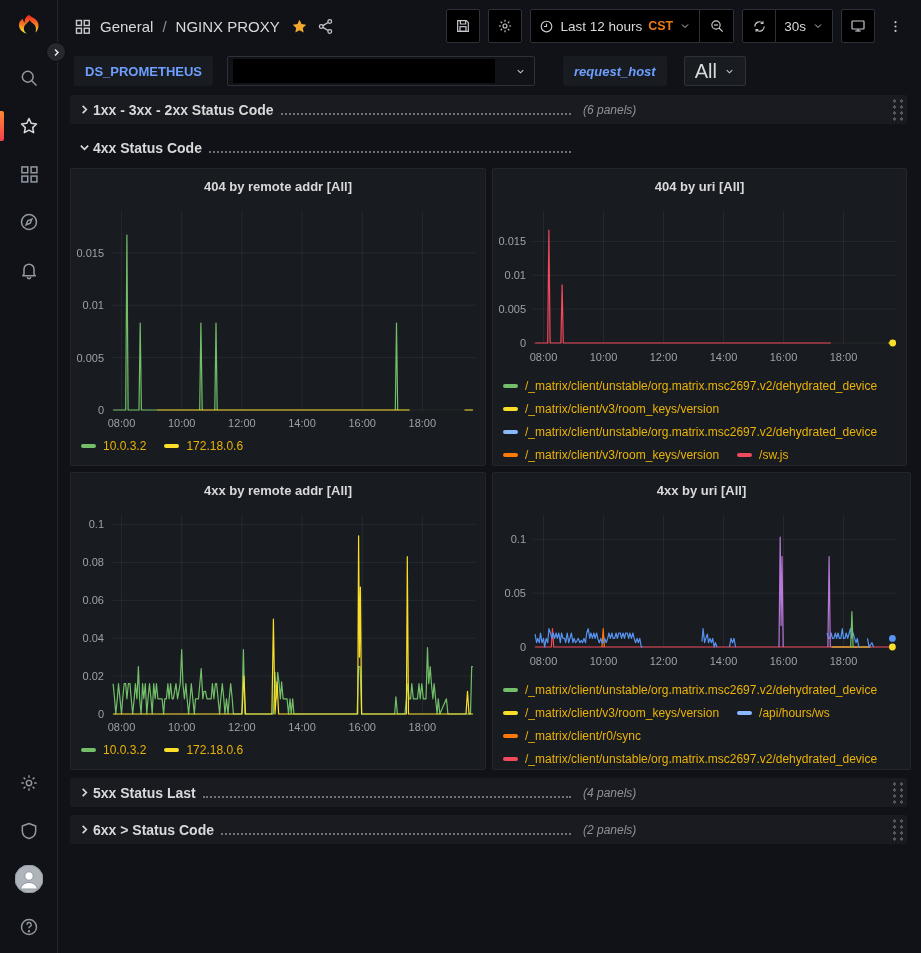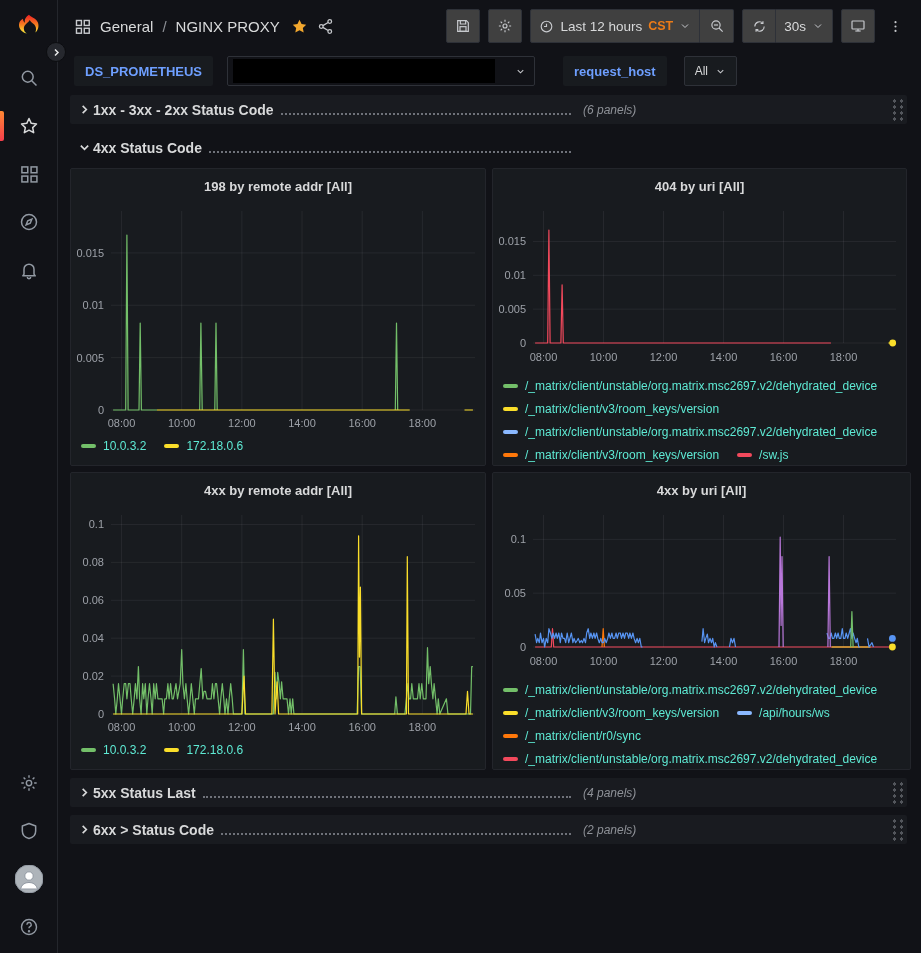--- a/index.html
+++ b/index.html
@@ -28,40 +28,40 @@
     z-index:9; cursor:pointer; }
 
   
   .header { position:absolute; left:58px; top:0; right:0; height:52px;
     display:flex; align-items:center; justify-content:space-between; padding:0 14px 0 16px; }
   .crumbs { display:flex; align-items:center; gap:9px; }
   .crumb-text { font-size:15px; color:#d8d9da; cursor:pointer; }
   .crumb-sep { color:#8e9197; font-size:15px; }
   .tools { display:flex; align-items:center; gap:8px; }
   .tbtn { height:30px; min-width:34px; padding:16px 8px; display:flex; align-items:center; justify-content:center;
-    background:#404040; border:1px solid #2e3138; border-radius:2px; color:#c7c9cd; cursor:pointer; gap:6px; }
+    background:#000000; border:1px solid #2e3138; border-radius:2px; color:#c7c9cd; cursor:pointer; gap:6px; }
   .tbtn.noborder { background:transparent; border:none; min-width:24px; padding:0 4px; }
   .tgroup { display:flex; align-items:stretch; }
   .tgroup .tbtn { border-radius:0; }
   .tgroup .tbtn:first-child { border-radius:2px 0 0 2px; }
   .tgroup .tbtn:last-child { border-radius:0 2px 2px 0; border-left:none; }
   .time-label { font-size:13.5px; color:#d8d9da; white-space:nowrap; }
   .tz { font-size:12.5px; font-weight:700; color:#eb7b18; }
   .interval { font-size:13.5px; color:#d8d9da; }
 
   
   .vars { position:absolute; left:58px; top:52px; right:0; height:38px;
     display:flex; align-items:center; gap:14px; padding:0 0 0 16px; }
   .var-label { height:30px; display:flex; align-items:center; padding:0 11px;
     background:#181b1f; color:#6e9fff; font-size:13px; font-weight:600; border-radius:2px; cursor:pointer; }
   .var-input { height:30px; width:308px; background:#111217; border:1px solid #2e3138; border-radius:2px;
     display:flex; align-items:center; justify-content:space-between; padding:0 8px 0 5px; cursor:pointer; }
   .redacted { width:262px; height:24px; background:#000; }
   .var-select { height:30px; margin-left:3px; background:#181b1f; border:1px solid #2e3138; border-radius:2px;
-    display:flex; align-items:center; gap:7px; padding:0 10px; color:#d8d9da; font-size:12px; cursor:pointer; }
+    display:flex; align-items:center; gap:7px; padding:0 10px; color:#d8d9da; font-size:20px; cursor:pointer; }
 
   
   .dash { position:absolute; left:70px; top:95px; width:837px; height:858px; }
   .dash-row { position:absolute; left:0; width:837px; height:29px; display:flex; align-items:center;
     padding-left:5px; cursor:pointer; }
   .dash-row.collapsed { background:#191b20; border-radius:2px; }
   .chev { width:18px; display:flex; justify-content:center; color:#d8d9da; }
   .chev svg { stroke:#d8d9da; }
   .chev.down svg { transform:rotate(90deg); }
   .row-lead { display:flex; align-items:center; width:482px; }
@@ -73,21 +73,21 @@
     background-size:7px 6px; cursor:grab; }
 
   
   .panel { position:absolute; width:416px; height:298px; background:#181b1f;
     border:1px solid #23252b; border-radius:2px; overflow:hidden; }
   .panel-title { height:34px; display:flex; align-items:center; justify-content:center;
     font-size:13px; font-weight:700; color:#d8d9da; cursor:pointer; }
   .plot { margin-left:6px; }
   .legend { padding:4px 0 0 10px; }
   .lrow { display:flex; align-items:center; gap:18px; margin-bottom:9px; white-space:nowrap; overflow:hidden; }
-  .litem { display:flex; align-items:center; font-size:12px; color:#5eead4; cursor:pointer; }
+  .litem { display:flex; align-items:center; font-size:12px; color:#eab308; cursor:pointer; }
   .lswatch { width:15px; height:4px; border-radius:2px; margin-right:7px; flex:0 0 auto; }
   .tick-label { font-size:11px; fill:#9da1a8; }
 </style>
 </head>
 <body>
 
 <nav class="sidebar">
   <div class="logo">
     <svg width="30" height="30" viewBox="0 0 32 32">
       <defs>
@@ -265,21 +265,21 @@
 </header>
 
 <div class="vars">
   <span class="var-label">DS_PROMETHEUS</span>
   <span class="var-input">
     <span class="redacted"></span>
     <svg width="11" height="11" viewBox="0 0 24 24" fill="none" stroke="#c7c9cd" stroke-width="2.2">
         <path d="M6 9l6 6 6-6"></path>
       </svg>
   </span>
-  <span class="var-label" style="margin-left:14px;">request_host</span>
+  <span class="var-label" style="margin-left:14px;font-style:italic;">request_host</span>
   <span class="var-select">
     <span>All</span>
     <svg width="11" height="11" viewBox="0 0 24 24" fill="none" stroke="#c7c9cd" stroke-width="2.2">
         <path d="M6 9l6 6 6-6"></path>
       </svg>
   </span>
 </div>
 
 <div class="dash">
 
@@ -304,21 +304,21 @@
         </svg>
     </span>
     <span class="row-lead">
         <span class="row-title">4xx Status Code</span>
         <span class="row-dots"></span>
       </span>
     <span class="row-count"></span>
   </div>
 
   <div class="panel tall" style="top:73px;left:0">
-    <div class="panel-title">198 by remote addr [All]</div>
+    <div class="panel-title">404 by remote addr [All]</div>
     <svg class="plot" width="404" height="232">
         <line x1="34" x2="398" y1="207" y2="207" stroke="rgba(204,204,220,0.08)" stroke-width="1"></line>
         <text x="27" y="211" text-anchor="end" class="tick-label">0</text>
         <line x1="34" x2="398" y1="154.63157894736844" y2="154.63157894736844" stroke="rgba(204,204,220,0.08)" stroke-width="1"></line>
         <text x="27" y="158.63157894736844" text-anchor="end" class="tick-label">0.005</text>
         <line x1="34" x2="398" y1="102.26315789473685" y2="102.26315789473685" stroke="rgba(204,204,220,0.08)" stroke-width="1"></line>
         <text x="27" y="106.26315789473685" text-anchor="end" class="tick-label">0.01</text>
         <line x1="34" x2="398" y1="49.89473684210526" y2="49.89473684210526" stroke="rgba(204,204,220,0.08)" stroke-width="1"></line>
         <text x="27" y="53.89473684210526" text-anchor="end" class="tick-label">0.015</text>
         <line x1="44.5289256198347" x2="44.5289256198347" y1="8" y2="207" stroke="rgba(204,204,220,0.08)" stroke-width="1"></line>

